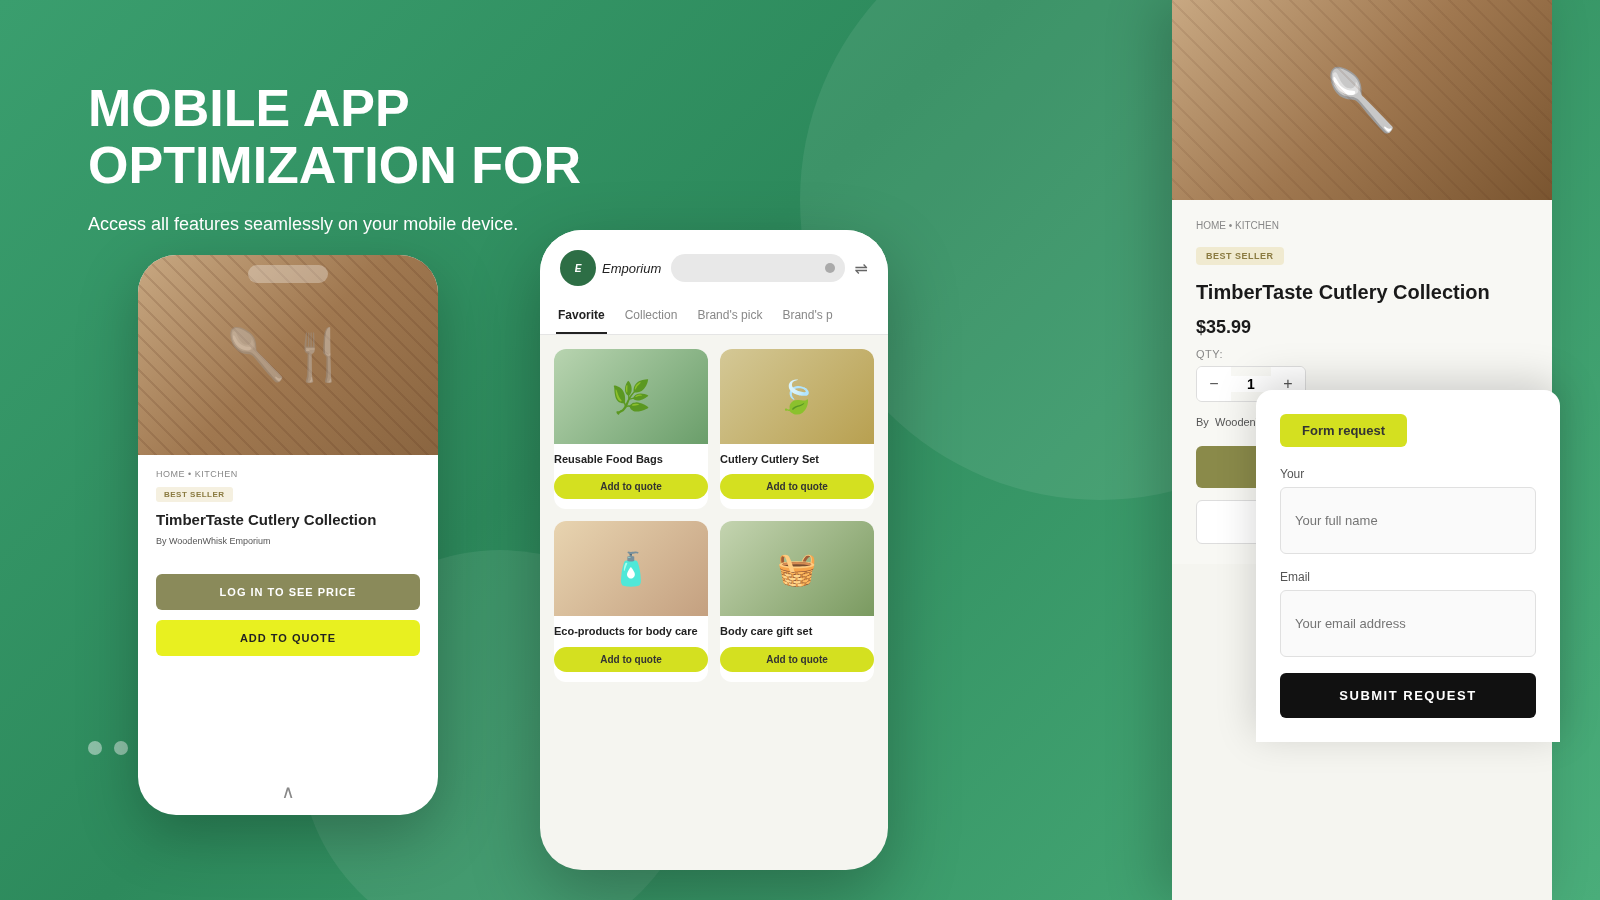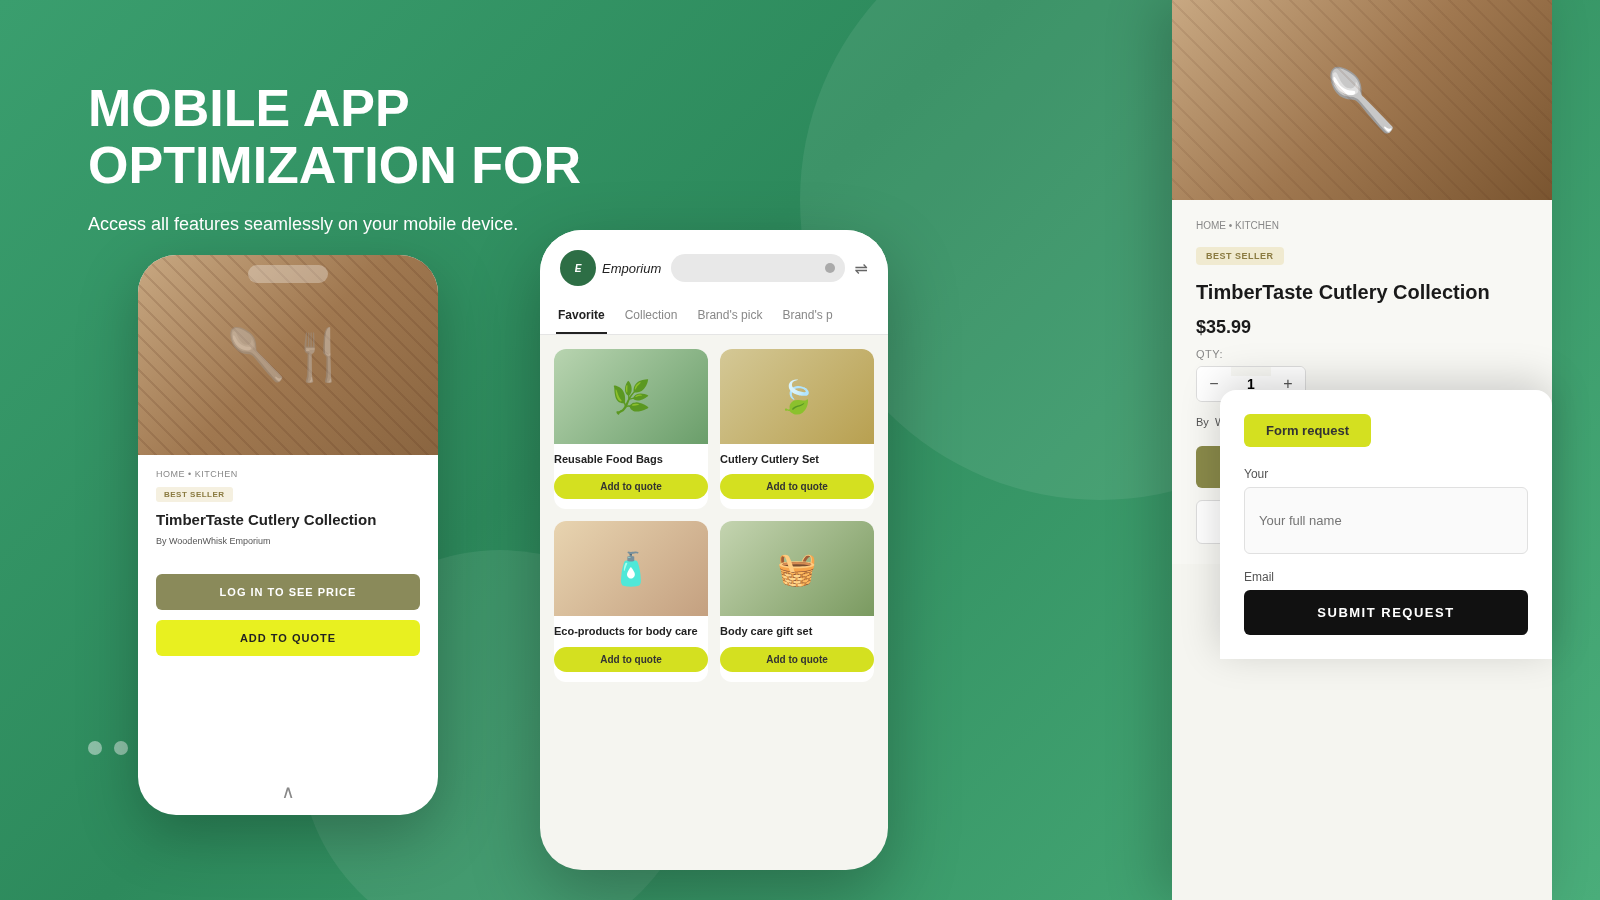--- a/index.html
+++ b/index.html
@@ -481,23 +481,23 @@
       text-align: center;
       letter-spacing: 1.5px;
       cursor: pointer;
       text-transform: uppercase;
       margin-bottom: 0;
     }
 
     
     .form-request-panel {
       position: absolute;
-      right: 48px;
+      right: 40px;
       top: 390px;
-      width: 332px;
+      width: 304px;
       background: #fff;
       border-radius: 16px 16px 0 0;
       box-shadow: 0 -8px 40px rgba(0,0,0,0.18);
       padding: 24px;
       z-index: 10;
     }
     .form-request-panel .form-title-btn {
       display: inline-block;
       background: #d4e020;
       color: #333;
@@ -671,14 +671,15 @@
     <button class="btn-add-quote">ADD TO QUOTE</button>
     <button class="btn-add-cart">ADD TO CART</button>
   </div>
 </div>
 
 <div class="form-request-panel">
   <div class="form-title-btn">Form request</div>
   <div class="form-field-label">Your</div>
   <input class="form-field-input" type="text" placeholder="Your full name" style="">
   <div class="form-field-label">Email</div>
+  <input class="form-field-input" type="email" placeholder="Your email address" style="">
   <button class="form-submit-btn">SUBMIT REQUEST</button>
 </div>
 
 </body></html>

